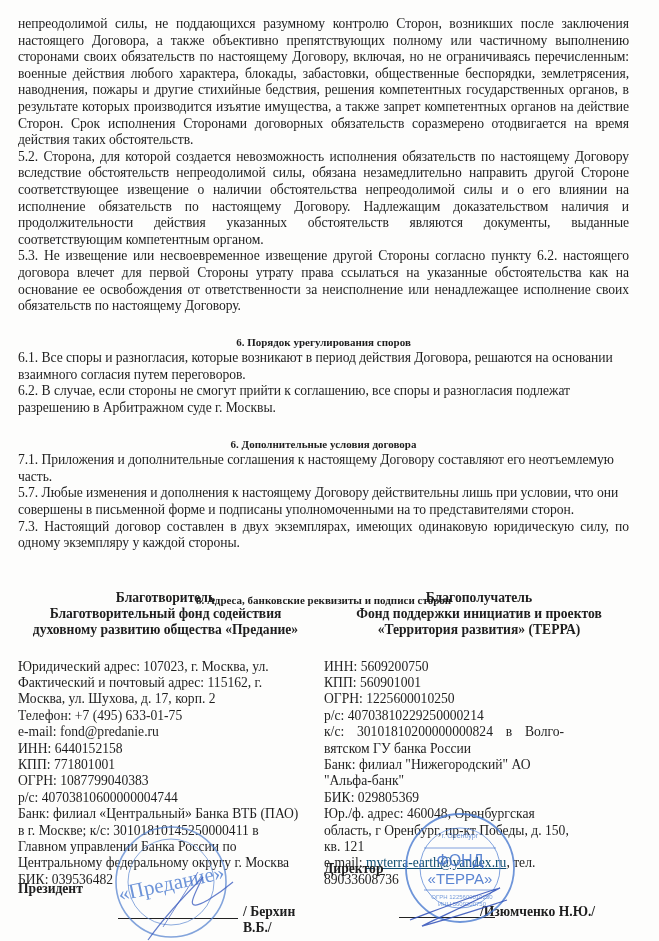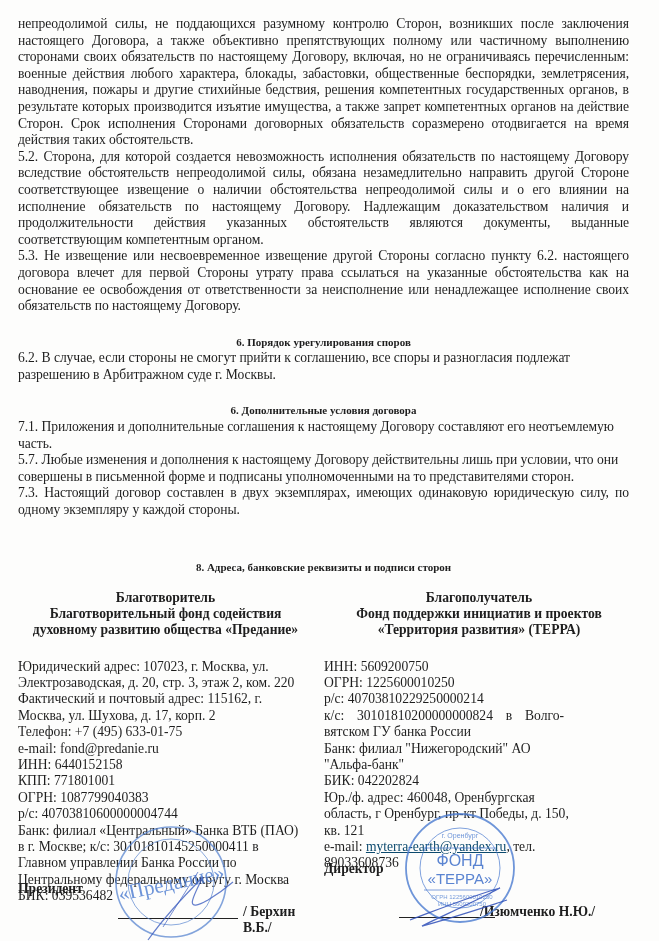--- a/index.html
+++ b/index.html
@@ -39,41 +39,41 @@
   </style>
 </head>
 <body>
 
 <div class="page">
   <p class="p">непреодолимой силы, не поддающихся разумному контролю Сторон, возникших после заключения настоящего Договора, а также объективно препятствующих полному или частичному выполнению сторонами своих обязательств по настоящему Договору, включая, но не ограничиваясь перечисленным: военные действия любого характера, блокады, забастовки, общественные беспорядки, землетрясения, наводнения, пожары и другие стихийные бедствия, решения компетентных государственных органов, в результате которых производится изъятие имущества, а также запрет компетентных органов на действие Сторон. Срок исполнения Сторонами договорных обязательств соразмерено отодвигается на время действия таких обстоятельств.</p>
   <p class="p">5.2. Сторона, для которой создается невозможность исполнения обязательств по настоящему Договору вследствие обстоятельств непреодолимой силы, обязана незамедлительно направить другой Стороне соответствующее извещение о наличии обстоятельства непреодолимой силы и о его влиянии на исполнение обязательств по настоящему Договору. Надлежащим доказательством наличия и продолжительности действия указанных обстоятельств являются документы, выданные соответствующим компетентным органом.</p>
   <p class="p">5.3. Не извещение или несвоевременное извещение другой Стороны согласно пункту 6.2. настоящего договора влечет для первой Стороны утрату права ссылаться на указанные обстоятельства как на основание ее освобождения от ответственности за неисполнение или ненадлежащее исполнение своих обязательств по настоящему Договору.</p>
 
   <p class="h" id="sec6-title">6. Порядок урегулирования споров</p>
+  <p class="p left">6.1. Все споры и разногласия, которые возникают в период действия Договора, решаются на  основании взаимного согласия путем переговоров.</p>
   <p class="p left">6.2. В случае, если стороны не смогут прийти к соглашению, все споры и разногласия подлежат разрешению в Арбитражном суде г. Москвы.</p>
 
   <p class="h" id="sec7-title">6. Дополнительные условия договора</p>
   <p class="p left">7.1. Приложения и дополнительные соглашения к настоящему Договору составляют его неотъемлемую часть.</p>
   <p class="p left">5.7. Любые изменения и дополнения к настоящему Договору действительны лишь при условии, что они совершены в письменной форме и подписаны уполномоченными на то представителями сторон.</p>
   <p class="p">7.3. Настоящий договор составлен в двух экземплярах, имеющих одинаковую юридическую силу, по одному экземпляру у каждой стороны.</p>
 
   <p class="h" id="sec8-title">8. Адреса, банковские реквизиты и подписи сторон</p>
 </div>
 
 <div class="cols">
 
   <div class="col left">
     <div class="col-head">
       <div>Благотворитель</div>
       <div>Благотворительный фонд содействия</div>
       <div>духовному развитию общества «Предание»</div>
     </div>
     <div class="col-body">
       <div>Юридический адрес: 107023, г. Москва, ул.</div>
-      <div>Электрозаводская, д. 20, стр. 3, этаж 2, ком. 220</div>
       <div>Фактический и почтовый адрес: 115162, г.</div>
       <div>Москва, ул. Шухова, д. 17, корп. 2</div>
       <div>Телефон: +7 (495) 633-01-75</div>
       <div>e-mail: fond@predanie.ru</div>
       <div>ИНН: 6440152158</div>
       <div>КПП: 771801001</div>
       <div>ОГРН: 1087799040383</div>
       <div>р/с: 40703810600000004744</div>
       <div>Банк: филиал «Центральный» Банка ВТБ (ПАО)</div>
       <div>в г. Москве; к/с: 30101810145250000411 в</div>
@@ -95,25 +95,26 @@
   </div>
 
   <div class="col right">
     <div class="col-head">
       <div>Благополучатель</div>
       <div>Фонд поддержки инициатив и проектов</div>
       <div>«Территория развития» (ТЕРРА)</div>
     </div>
     <div class="col-body" style="text-align:left;">
       <div>ИНН: 5609200750</div>
+      <div>КПП: 560901001</div>
       <div>ОГРН: 1225600010250</div>
       <div>р/с: 40703810229250000214</div>
       <div style="width:240px; text-align:justify; text-align-last:left;">к/с: 30101810200000000824 в Волго-вятском ГУ банка России</div>
       <div style="width:240px;">Банк: филиал "Нижегородский" АО "Альфа-банк"</div>
-      <div>БИК: 042202824</div>
+      <div>БИК: 029805369</div>
       <div style="width:260px;">Юр./ф. адрес: 460048, Оренбургская область, г Оренбург, пр-кт Победы, д. 150, кв. 121</div>
       <div style="width:260px;">
         <span>e-mail: </span><span class="email-link">myterra-earth@yandex.ru</span><span>, тел.</span>
         <span>89033608736</span>
       </div>
     </div>
     <div class="sig-title" style="left:0; top:271px;">Директор</div>
     <div class="sig-line" style="left:75px; top:327px; width:96px;"></div>
     <div class="sig-name" style="left:156px; top:314px;">/Изюмченко Н.Ю./</div>
 

